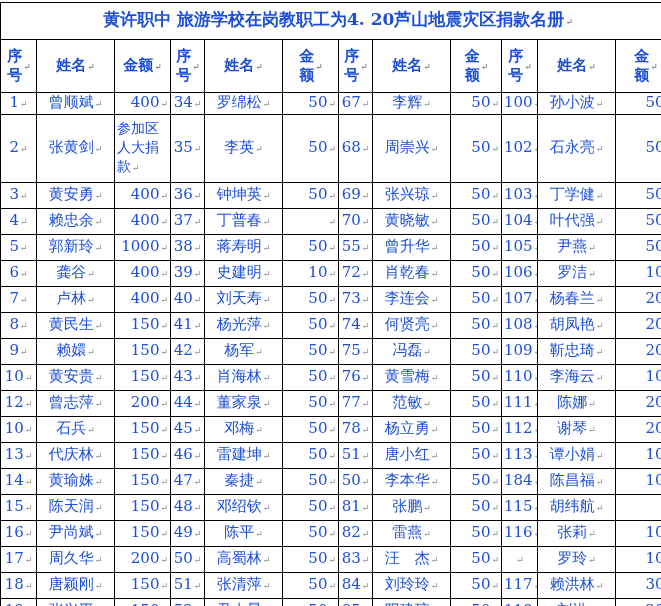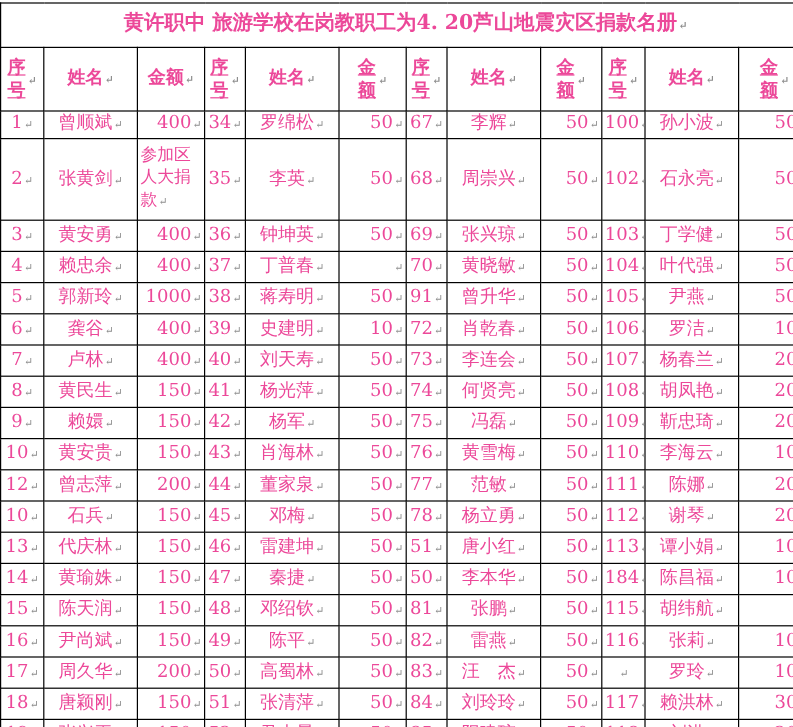--- a/index.html
+++ b/index.html
@@ -4,21 +4,21 @@
 <style>
   html,body{margin:0;padding:0;background:#fff;}
   .page{
     position:relative;
     width:661px;height:606px;
     overflow:hidden;
     background:#fff;
     box-sizing:border-box;
     padding:2px 0 0 0;
     font-family:"DejaVu Serif","Liberation Serif",serif;
-    color:#ec4899;
+    color:#1d4ed8;
   }
   table.roster{
     border-collapse:collapse;
     table-layout:fixed;
     width:675px;
   }
   table.roster td,table.roster th{
     border:1px solid #000;
     padding:0 2px;
     overflow:hidden;
@@ -58,23 +58,22 @@
     font-size:9px;
     color:#8e8e8e;
     margin-left:1px;
   }
   
   .stack .t{
     display:inline-block;
     width:16px;
     line-height:19px;
     word-break:break-all;
-    text-align:left;
+    text-align:right;
     vertical-align:middle;
-    text-decoration:underline;
   }
 </style>
 </head>
 <body>
 
 <div class="page">
   <table class="roster">
     <colgroup>
       <col style="width:36px">
         <col style="width:78px">
@@ -165,21 +164,21 @@
           <td class="c name-cell"><span class="t">叶代强</span></td>
           <td class="c amt-cell"><span class="t">50</span></td>
         </tr>
         <tr>
           <td class="c no-cell"><span class="t">5</span></td>
           <td class="c name-cell"><span class="t">郭新玲</span></td>
           <td class="c amt-cell"><span class="t">1000</span></td>
           <td class="c no-cell"><span class="t">38</span></td>
           <td class="c name-cell"><span class="t">蒋寿明</span></td>
           <td class="c amt-cell"><span class="t">50</span></td>
-          <td class="c no-cell"><span class="t">91</span></td>
+          <td class="c no-cell"><span class="t">55</span></td>
           <td class="c name-cell"><span class="t">曾升华</span></td>
           <td class="c amt-cell"><span class="t">50</span></td>
           <td class="c no-cell"><span class="t">105</span></td>
           <td class="c name-cell"><span class="t">尹燕</span></td>
           <td class="c amt-cell"><span class="t">50</span></td>
         </tr>
         <tr>
           <td class="c no-cell"><span class="t">6</span></td>
           <td class="c name-cell"><span class="t">龚谷</span></td>
           <td class="c amt-cell"><span class="t">400</span></td>

